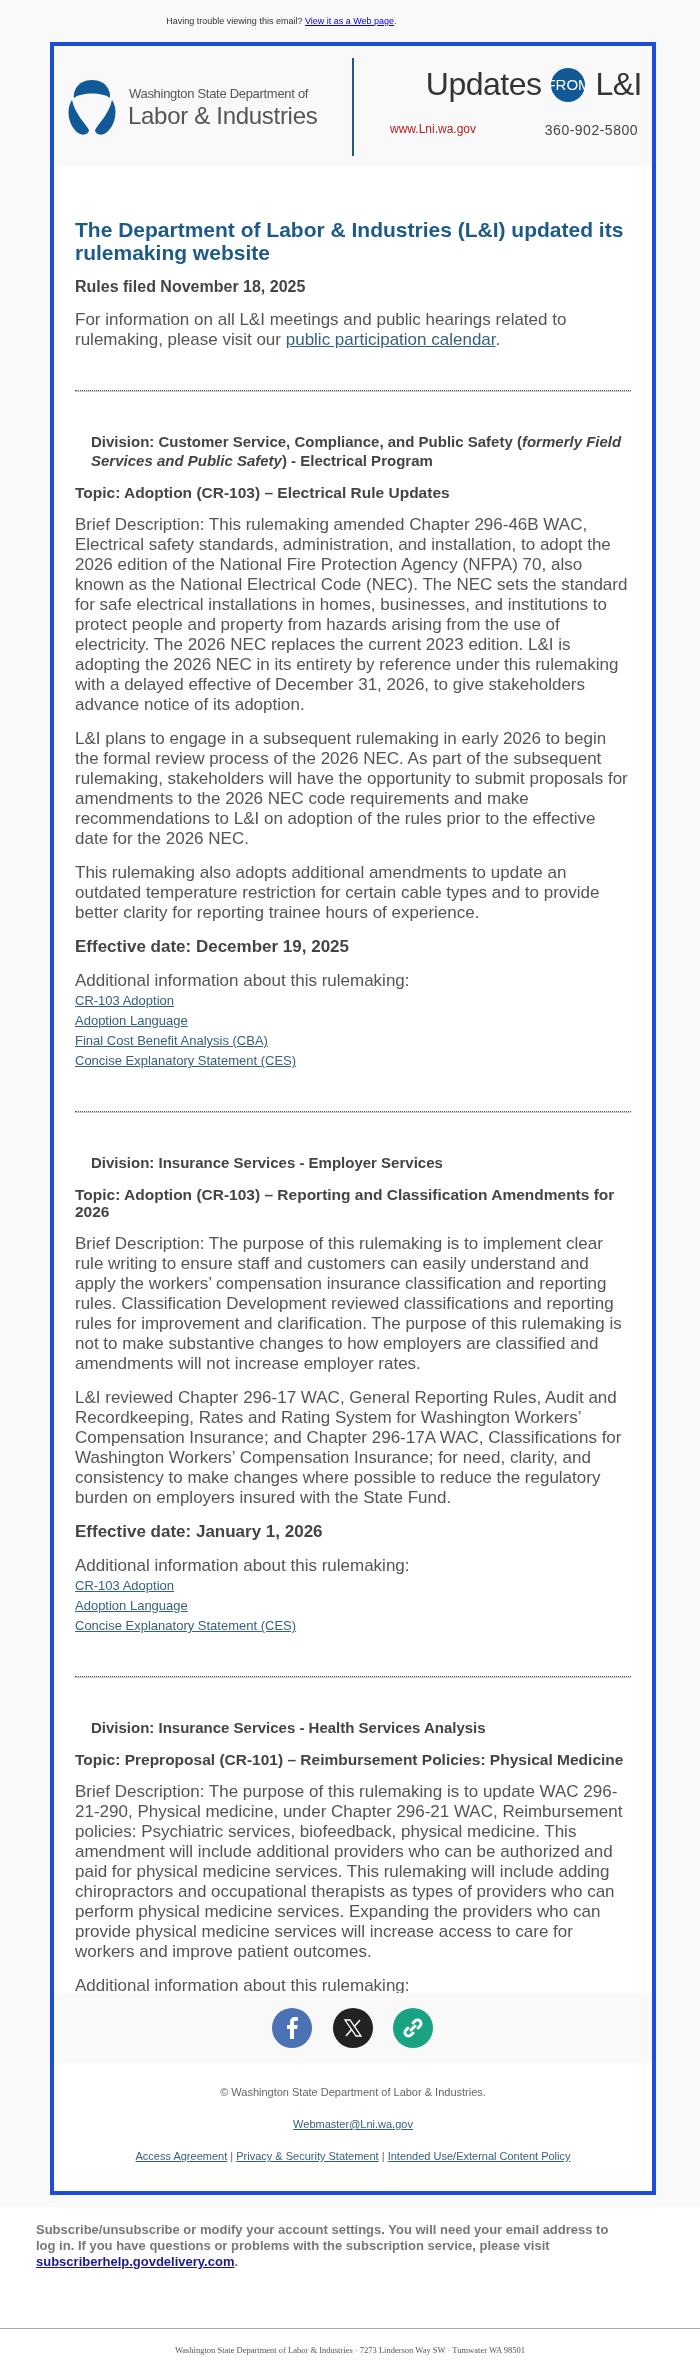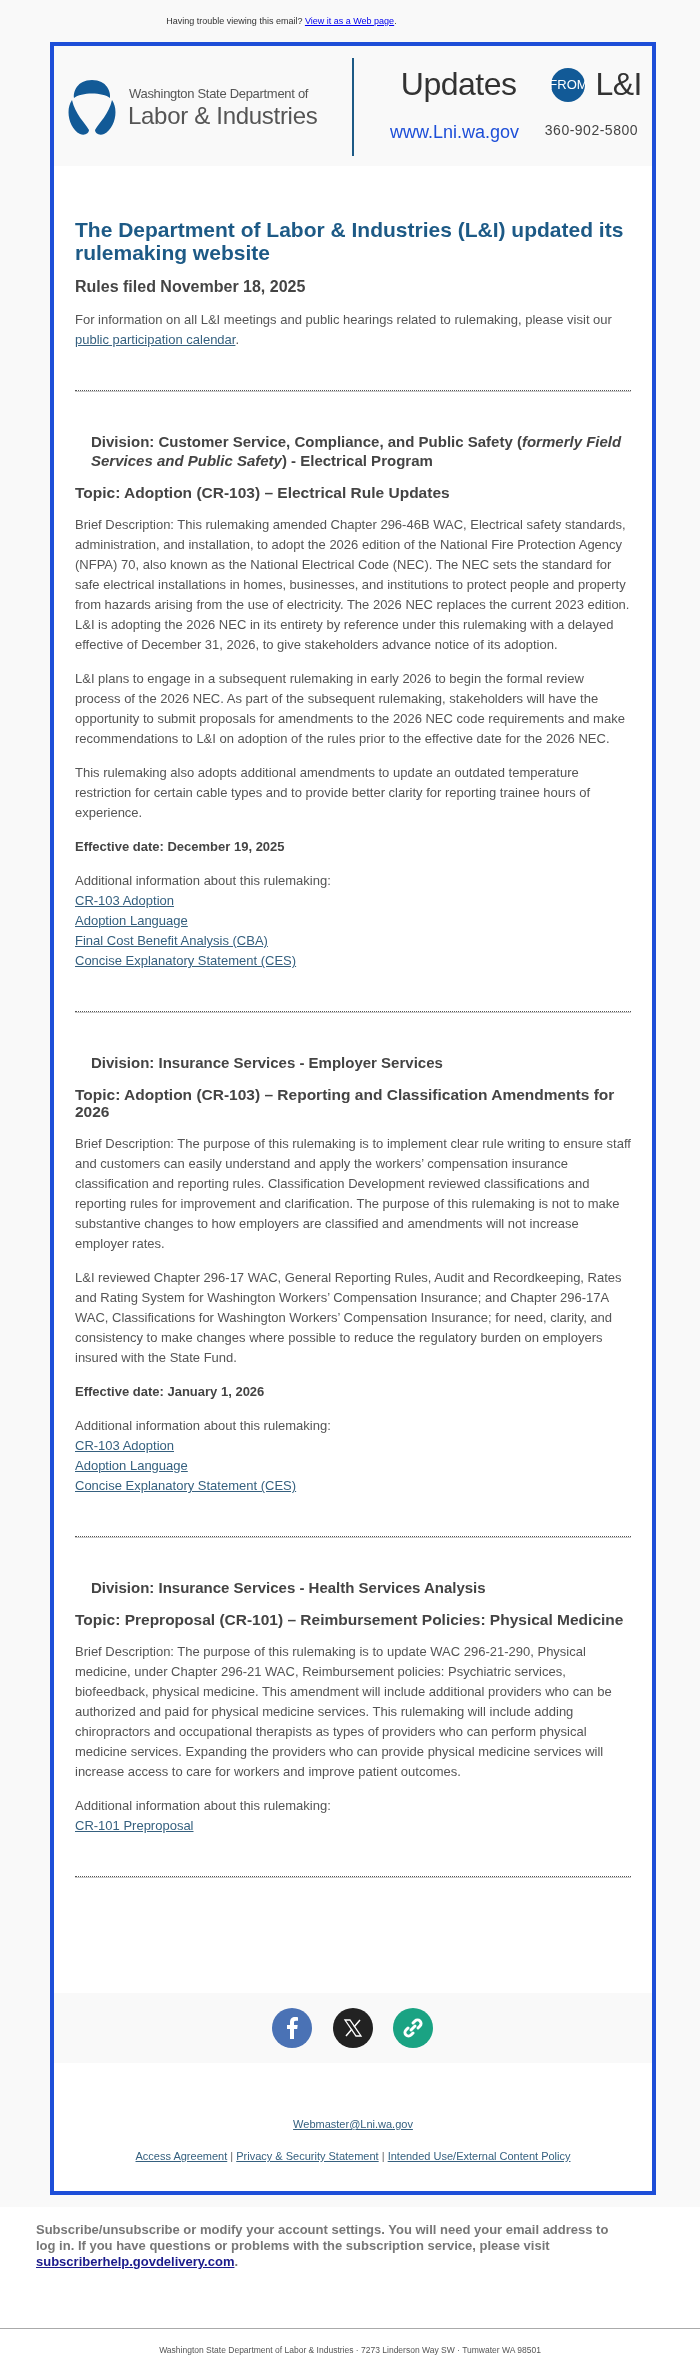--- a/index.html
+++ b/index.html
@@ -40,33 +40,32 @@
   }
   .header-divider {
     position: absolute; left: 298px; top: 12px; width: 2px; height: 98px; background: #1d5a86;
   }
   .updates-title {
     position: absolute; right: 10px; top: 20px; font-size: 32px; color: #333;
     display: flex; align-items: center; gap: 10px; letter-spacing: -0.5px;
   }
   .from-badge {
     width: 34px; height: 34px; border-radius: 50%; background: #125a97;
-    color: #fff; font-size: 13px; display: flex; align-items: center; justify-content: center;
+    color: #fff; font-size: 15px; display: flex; align-items: center; justify-content: center;
     letter-spacing: 0;
-    margin-left: 25px;
-  }
-  .header-web { position: absolute; left: 336px; top: 76px; font-size: 18px; color: #1d4ed8; }
+  }
+  .header-web { position: absolute; left: 336px; top: 76px; font-size: 12px; color: #b91c1c; }
   .header-phone { position: absolute; right: 14px; top: 76px; font-size: 14px; color: #444; letter-spacing: 0.5px; }
 
   .content { position: absolute; left: 21px; top: 172px; width: 556px; }
   .main-title {
     font-size: 21px; font-weight: bold; color: #1d5a86; line-height: 23px; margin: 0 0 14px 0;
   }
   .subhead { font-size: 16px; font-weight: bold; color: #444; margin: 0 0 14px 0; }
-  p { font-size: 13px; line-height: 20px; margin: 0 0 14px 0; color: #555; }
+  p { font-size: 17px; line-height: 20px; margin: 0 0 14px 0; color: #555; }
   a.link { color: #35607f; text-decoration: underline; }
   .dotted {
     height: 0; border-top: 1px dotted #555; border-bottom: 1px solid #c8c8c8;
     margin: 0;
   }
   .division {
     font-size: 15px; font-weight: bold; color: #444; line-height: 19px; margin: 0 0 14px 16px;
   }
   .topic {
     font-size: 15.5px; font-weight: bold; color: #444; line-height: 17px; margin: 0 0 14px 0;
@@ -95,21 +94,21 @@
 
   .subscribe {
     position: absolute; left: 36px; top: 2222px; width: 590px; font-size: 13px;
     color: #777; line-height: 16px; font-weight: bold;
   }
   .subscribe a { color: #1a1a8c; text-decoration: underline; }
   .bottom-rule {
     position: absolute; left: 0; top: 2328px; width: 700px; border-top: 1px solid #aaa;
   }
   .address {
-    position: absolute; left: 0; top: 2345px; width: 700px; text-align: center; font-size: 8.5px; color: #555;
+    position: absolute; left: 0; top: 2345px; width: 700px; text-align: center; font-size: 8.5px; color: #555; font-family: Liberation Serif, serif;
   }
 </style>
 </head>
 <body>
 
 <div class="backdrop"></div>
 
 <div class="preheader">
   <span>Having trouble viewing this email? </span><a href="#">View it as a Web page</a><span>.</span>
 </div>
@@ -206,20 +205,21 @@
       <svg width="22" height="22" viewBox="0 0 22 22">
           <g fill="none" stroke="#fff" stroke-width="3" stroke-linecap="round">
             <path d="M9 13l4-4"></path>
             <path d="M11 6l2-2a3.5 3.5 0 015 5l-2 2"></path>
             <path d="M11 16l-2 2a3.5 3.5 0 01-5-5l2-2"></path>
           </g>
         </svg>
     </a>
   </div>
 
+  <div class="footer-copy">© Washington State Department of Labor &amp; Industries.</div>
   <div class="footer-mail"><a href="#">Webmaster@Lni.wa.gov</a></div>
   <div class="footer-links">
     <a href="#">Access Agreement</a><span> | </span><a href="#">Privacy &amp; Security Statement</a><span> | </span><a href="#">Intended Use/External Content Policy</a>
   </div>
 </div>
 
 <div class="subscribe">
   <span>Subscribe/unsubscribe or modify your account settings. You will need your email address to log in. If you have questions or problems with the subscription service, please visit </span><a href="#">subscriberhelp.govdelivery.com</a><span>.</span>
 </div>
 

